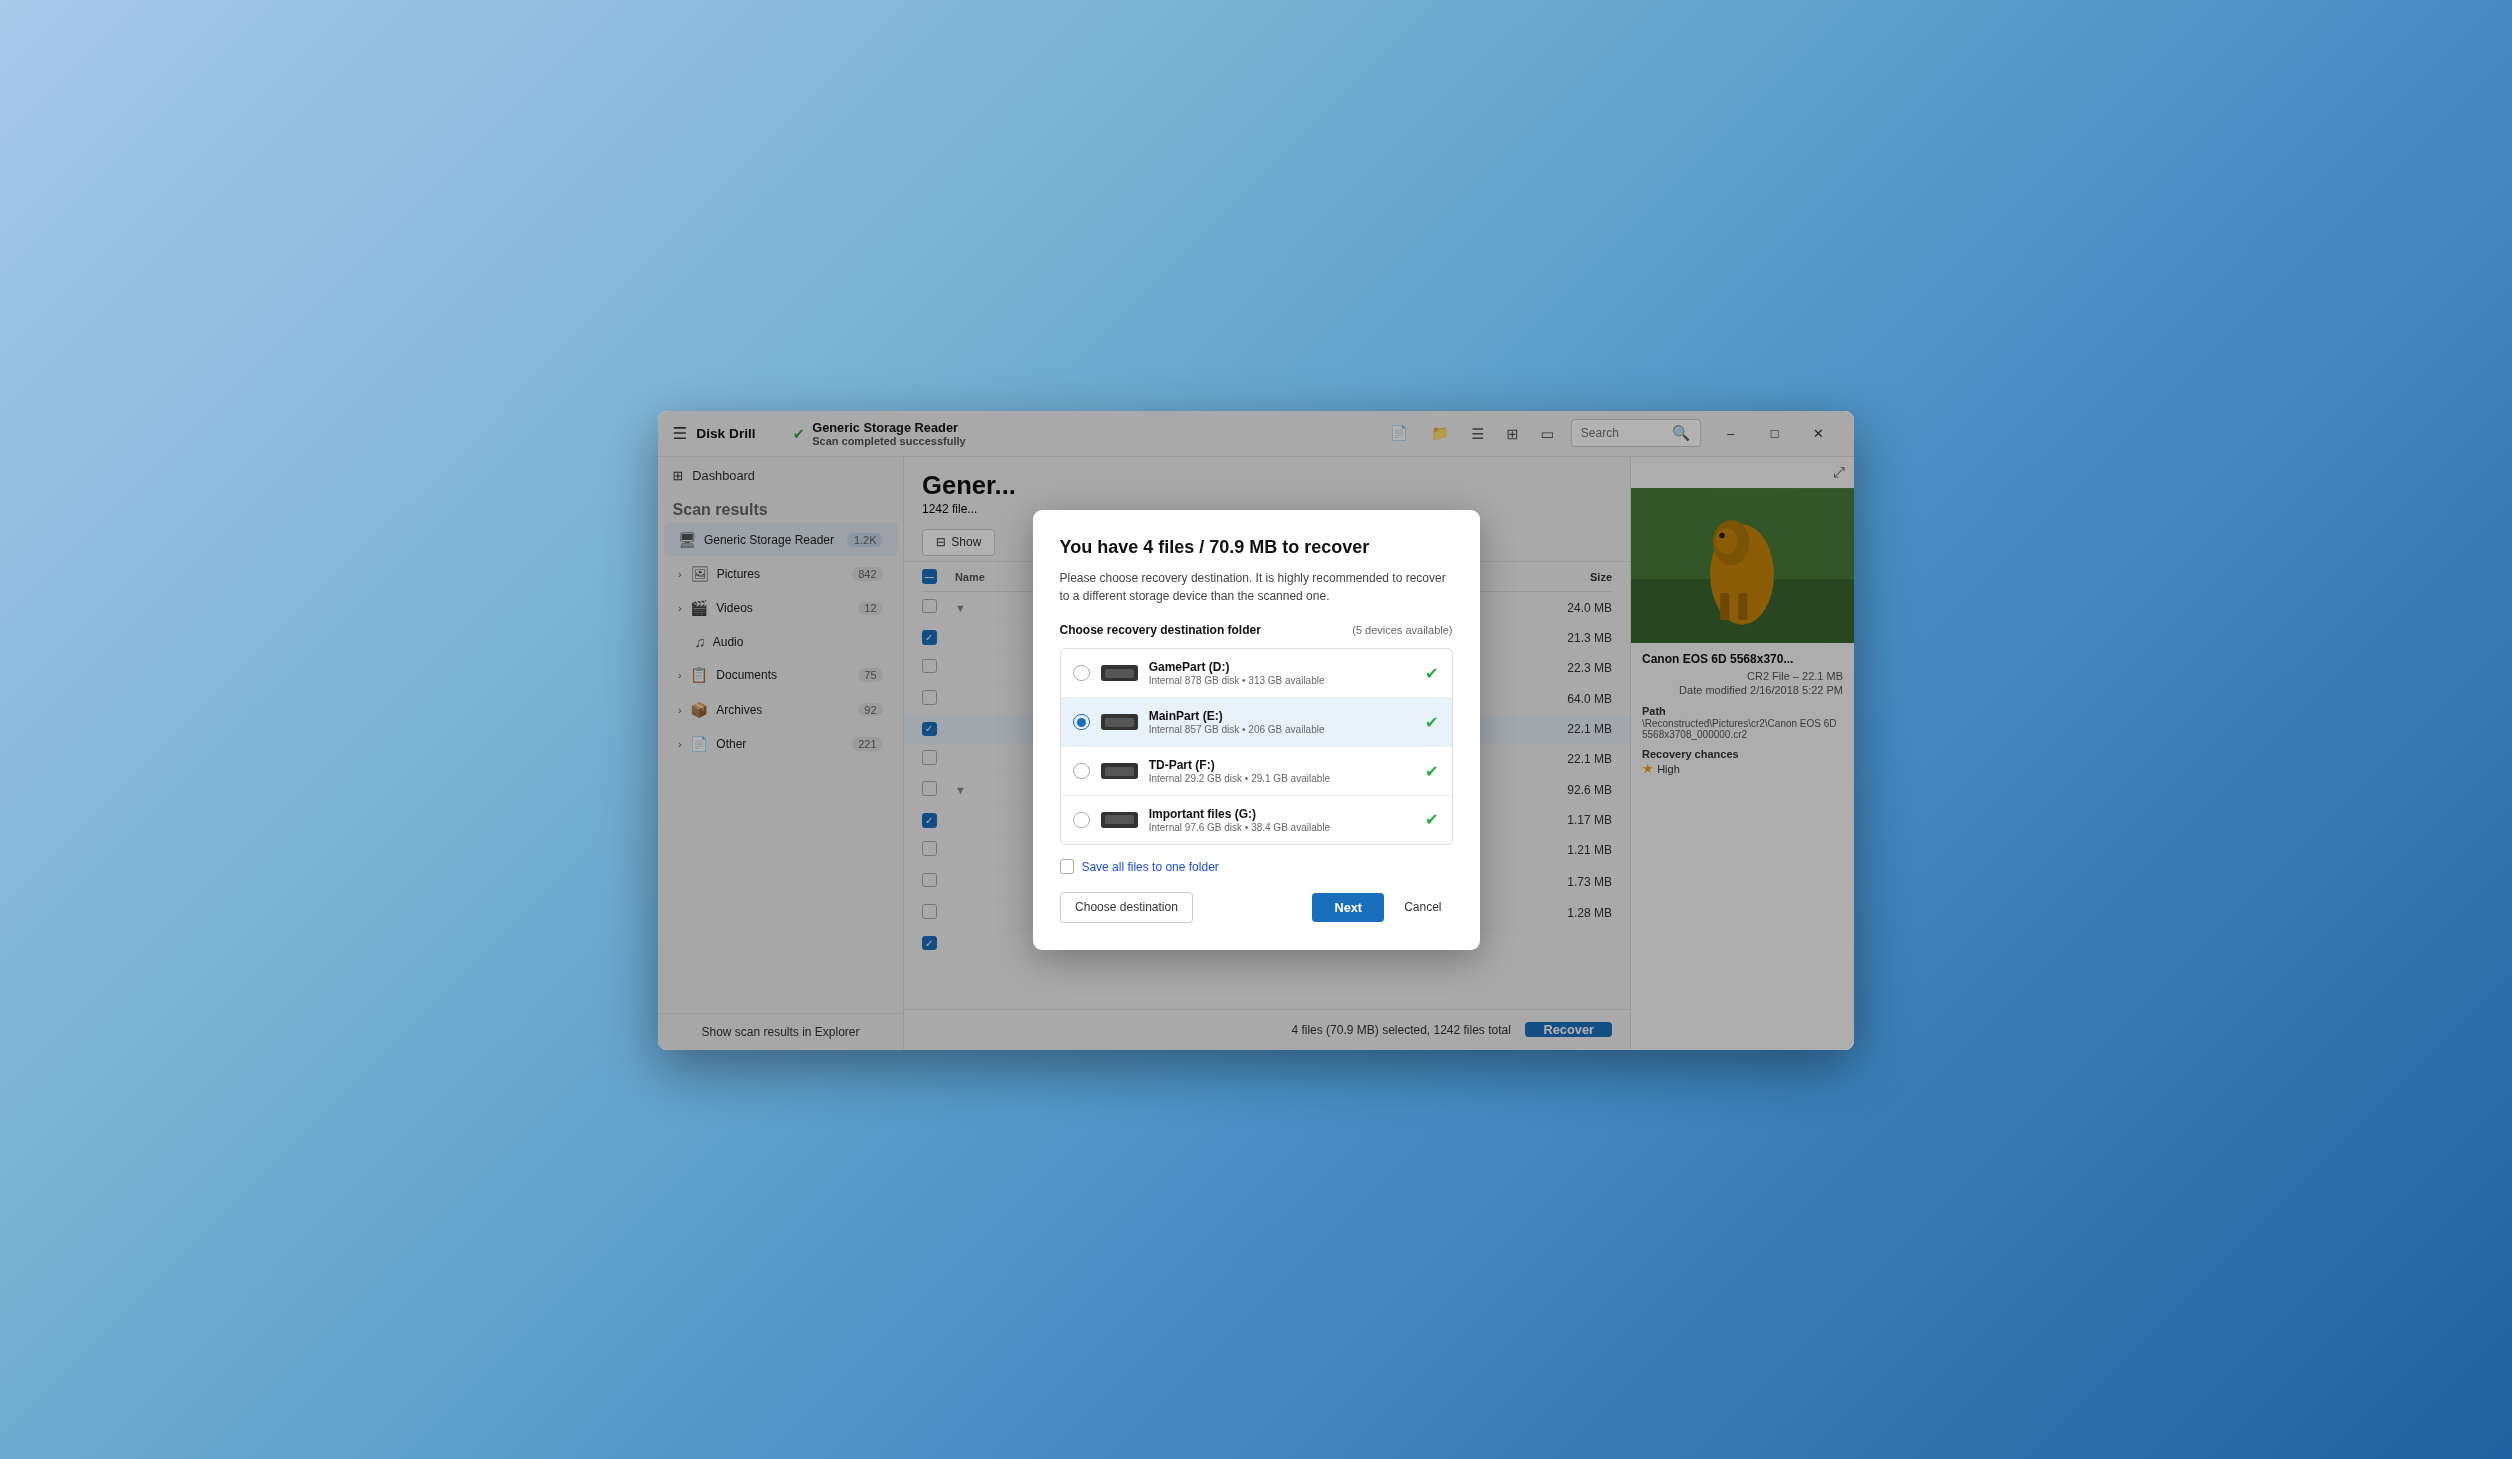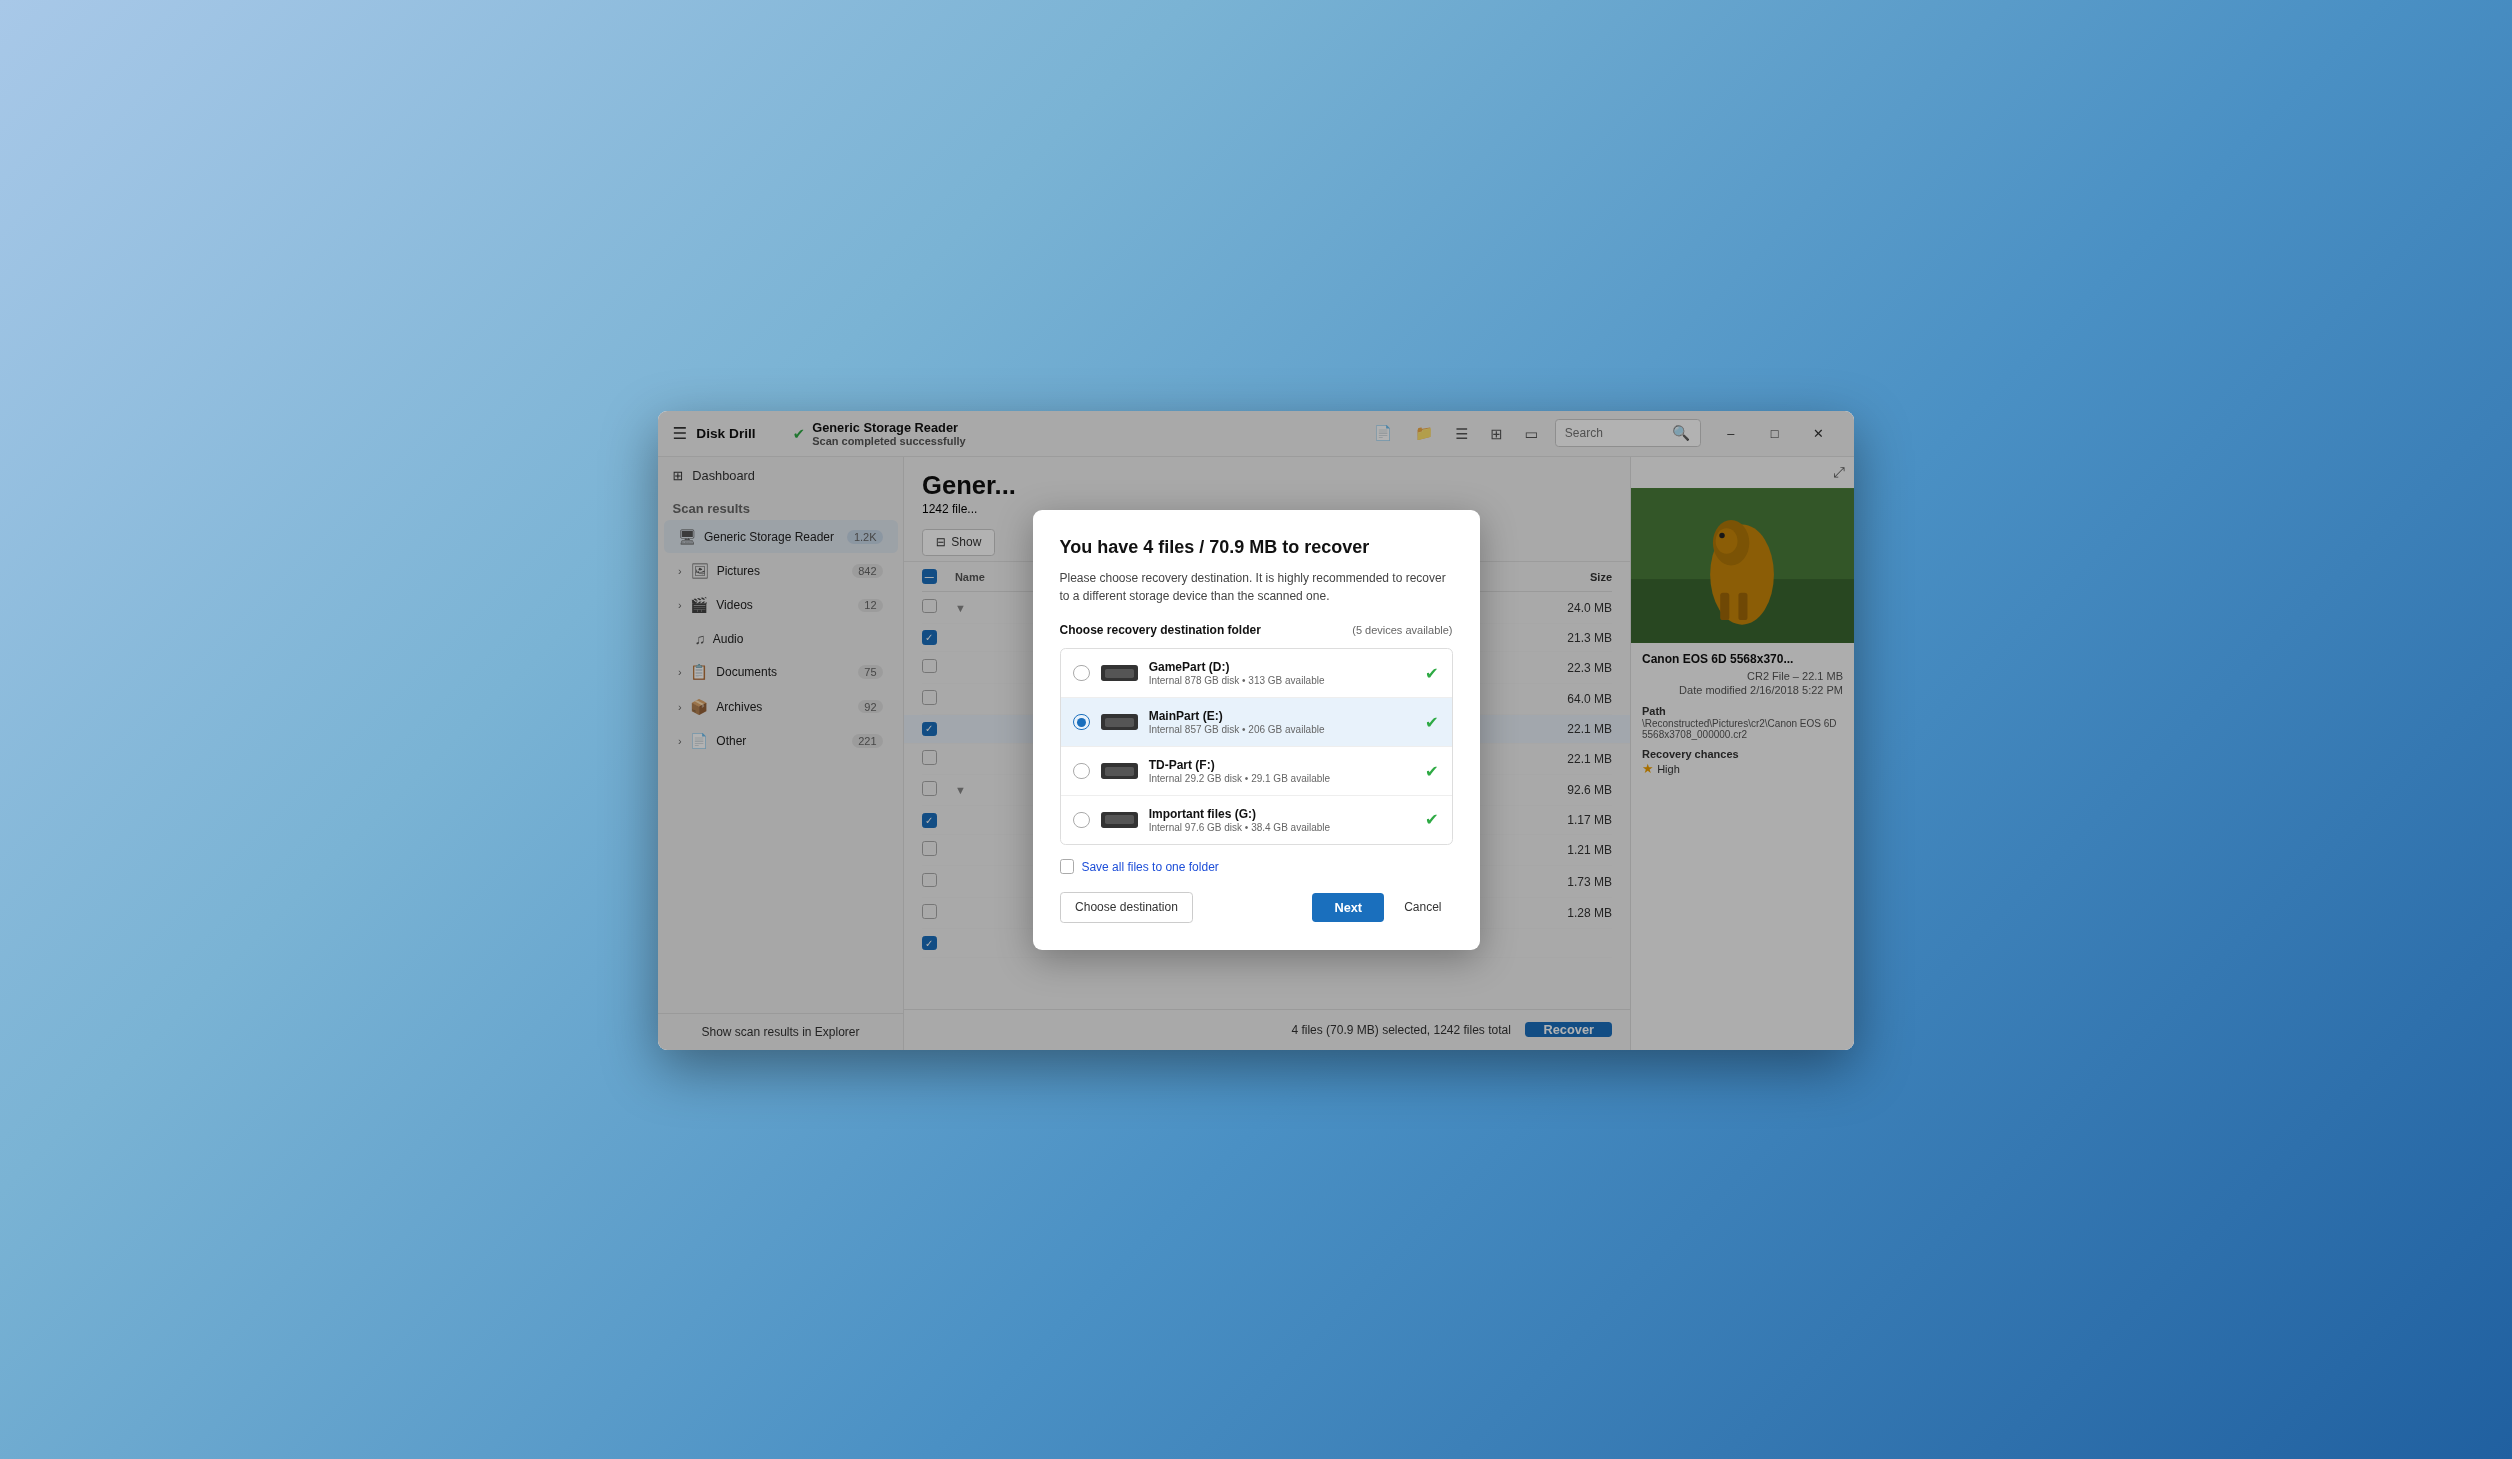--- a/index.html
+++ b/index.html
@@ -81,21 +81,21 @@
       padding: 3.7px 5.5px;
     }
     .search-box {
       display: flex;
       align-items: center;
       background: #fff;
       border: 0.9px solid #ccc;
       border-radius: 3.7px;
       padding: 3.7px 9px;
       gap: 2px;
-      width: 146px;
+      width: 130px;
     }
     .search-box input {
       border: none;
       outline: none;
       font-size: 12px;
       background: transparent;
       width: 100%;
     }
     .window-controls {
       display: flex;
@@ -134,21 +134,21 @@
     .sidebar-dashboard {
       display: flex;
       align-items: center;
       gap: 9px;
       padding: 11px 14.6px;
       font-size: 12.8px;
       cursor: pointer;
       color: #333;
     }
     .sidebar-section-label {
-      font-size: 13px;
+      font-size: 16px;
       font-weight: 600;
       color: #666;
       padding: 7.3px 14.6px 3.7px;
       text-transform: none;
     }
     .sidebar-item {
       display: flex;
       align-items: center;
       padding: 7.3px 14.6px;
       cursor: pointer;

